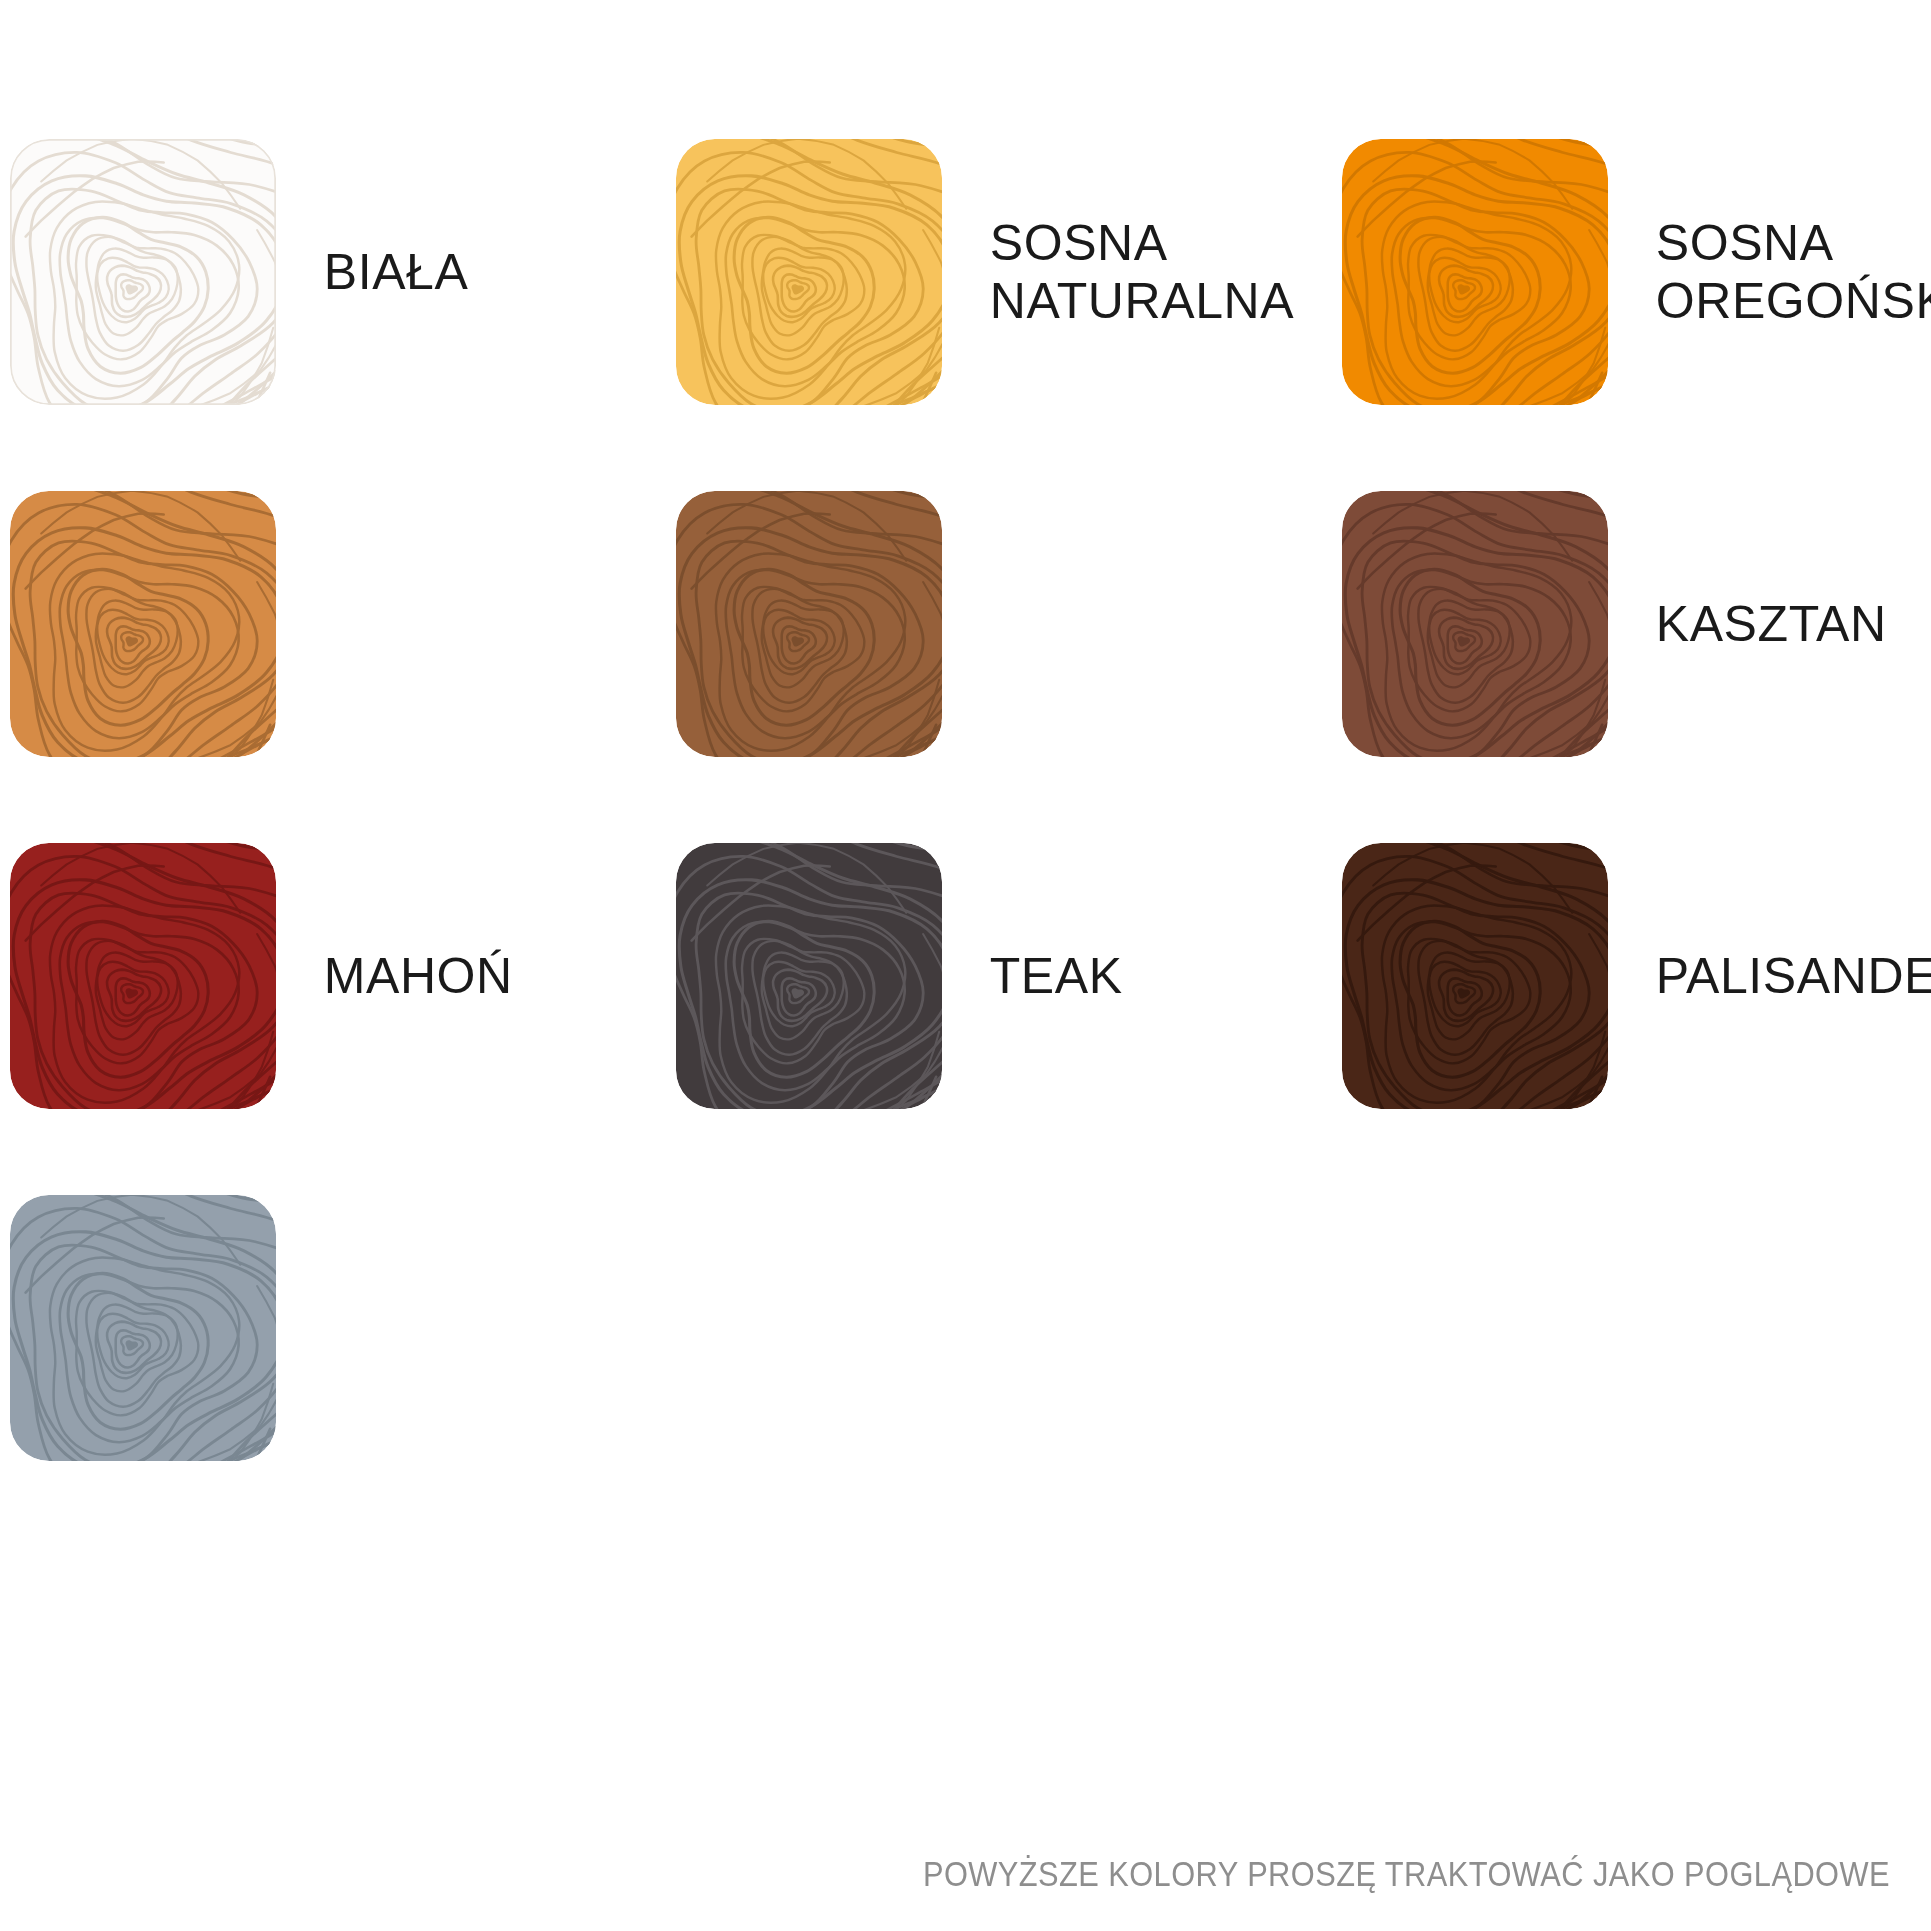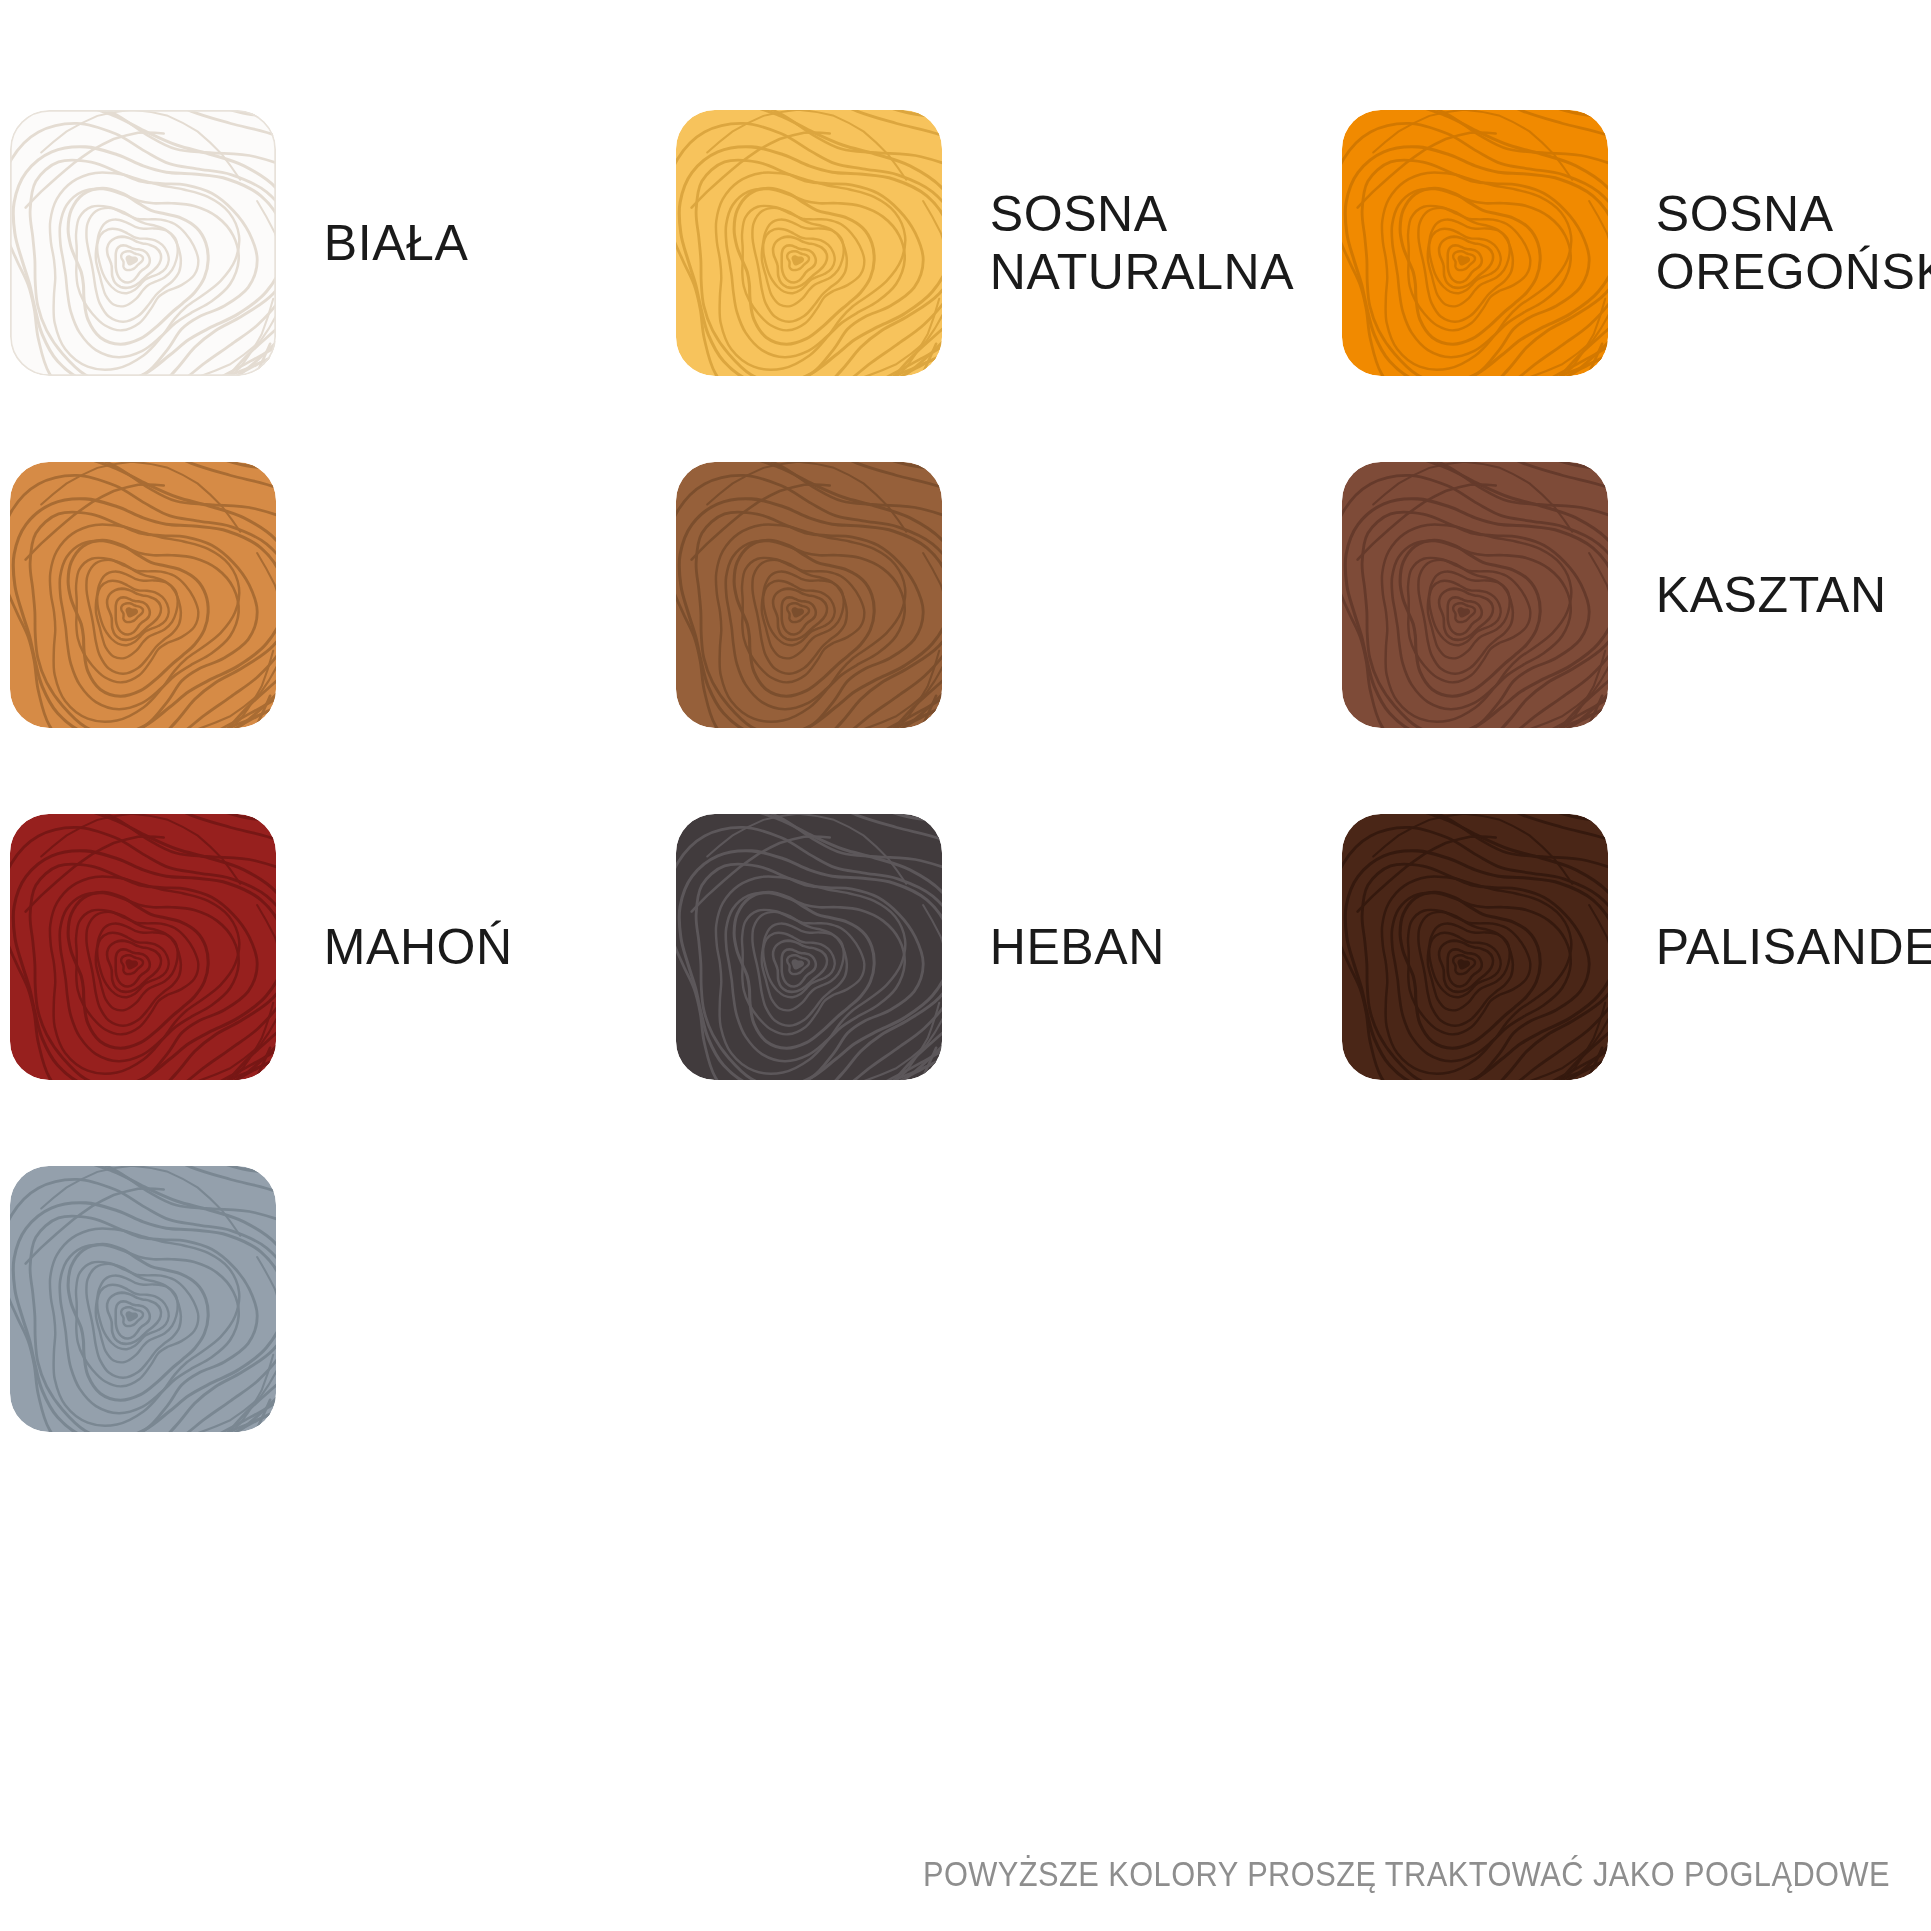--- a/index.html
+++ b/index.html
@@ -8,21 +8,21 @@
     background:#FFFFFF;
     font-family:"Liberation Sans","DejaVu Sans",sans-serif;
     overflow:hidden;
     position:relative;
   }
   #palette{
     position:absolute;
     left:0;top:0;
     width:1931px;height:1931px;
     box-sizing:border-box;
-    padding:67px 0 0 0;
+    padding:96px 0 0 0;
   }
   .grid{
     display:grid;
     grid-template-columns:666px 666px 599px;
     grid-auto-rows:352px;
     margin-left:9.7px;
   }
   .cell{
     display:flex;
     flex-direction:row;
@@ -488,21 +488,21 @@
                 <path d="M-16.9 369.9Q-33.8 359.4,-49.7 347.5Q-64.6 334.4,-78.5 320.1Q-91.1 304.8,-102.4 288.5Q-112.4 271.4,-120.9 253.5Q-127.9 235.0,-133.4 216.1Q-137.3 196.7,-139.6 177.2Q-140.3 157.5,-139.3 137.9" fill="none" stroke="#5C575A" stroke-width="2.10" stroke-linecap="round"></path>
                 <path d="M-161.0 192.9Q-159.2 170.3,-155.3 148.3Q-149.8 127.0,-142.8 106.4Q-134.8 86.6,-125.9 67.4Q-116.3 48.9,-106.1 30.8Q-95.3 13.1,-83.7 -4.3Q-71.4 -21.4,-58.1 -38.1Q-43.5 -54.3,-27.7 -69.7" fill="none" stroke="#5C575A" stroke-width="2.92" stroke-linecap="round"></path>
                 <path d="M-74.8 -14.8Q-45.5 -34.1,-14.6 -49.0Q16.9 -60.3,48.4 -68.9Q79.8 -75.6,111.5 -80.6Q144.0 -83.9,177.6 -84.7Q212.0 -82.0,246.6 -74.8Q280.4 -62.2,311.7 -43.8Q339.2 -19.9,361.4 8.8" fill="none" stroke="#5C575A" stroke-width="2.06" stroke-linecap="round"></path>
                 <path d="M-194.3 53.7Q-185.4 36.1,-175.1 19.3Q-163.4 3.5,-150.7 -11.3Q-137.0 -25.0,-122.4 -37.6Q-107.3 -49.2,-91.6 -59.8Q-75.6 -69.4,-59.3 -78.1Q-42.9 -86.0,-26.3 -93.1Q-9.6 -99.5,7.1 -105.2" fill="none" stroke="#5C575A" stroke-width="2.93" stroke-linecap="round"></path>
                 <path d="M124.3 -103.6Q144.7 -97.4,164.2 -90.5Q182.9 -83.1,200.9 -75.3Q218.5 -67.1,235.6 -58.5Q252.4 -49.5,268.9 -39.9Q285.0 -29.5,300.7 -18.3Q315.9 -6.0,330.2 7.4Q343.4 22.1,355.3 38.0" fill="none" stroke="#5C575A" stroke-width="2.52" stroke-linecap="round"></path>
                 <path d="M387.2 -30.4Q411.0 -2.4,431.6 28.4Q448.4 61.8,461.2 97.3Q469.4 134.5,472.8 172.6Q471.1 211.2,464.1 249.4Q451.9 286.4,434.7 321.6Q412.8 354.2,386.6 383.6Q356.7 409.2,323.8 430.6" fill="none" stroke="#5C575A" stroke-width="2.36" stroke-linecap="round"></path>
               </g>
             </g>
           </svg>
         </div>
-        <div class="label">HEBAN</div>
+        <div class="label">TEAK</div>
       </div>
       <div class="cell">
         <div class="swatch">
           <svg viewBox="0 0 276 276" xmlns="http://www.w3.org/2000/svg">
             <defs>
               <clipPath id="clip-palisander">
                 <rect x="0" y="0" width="276" height="276" rx="40" ry="40"></rect>
               </clipPath>
             </defs>
             <g clip-path="url(#clip-palisander)">

